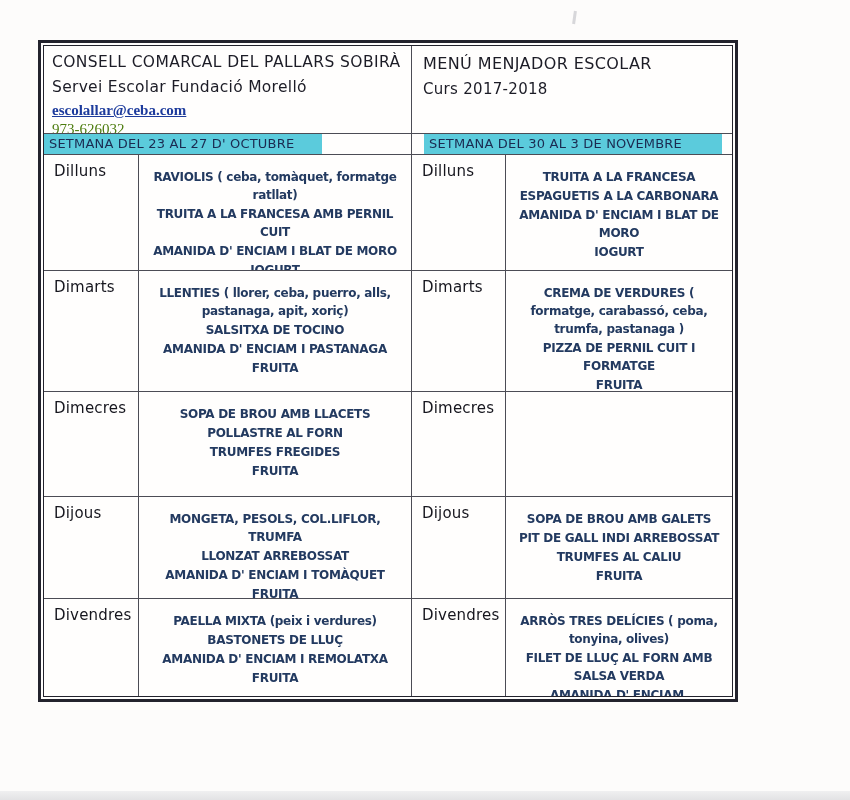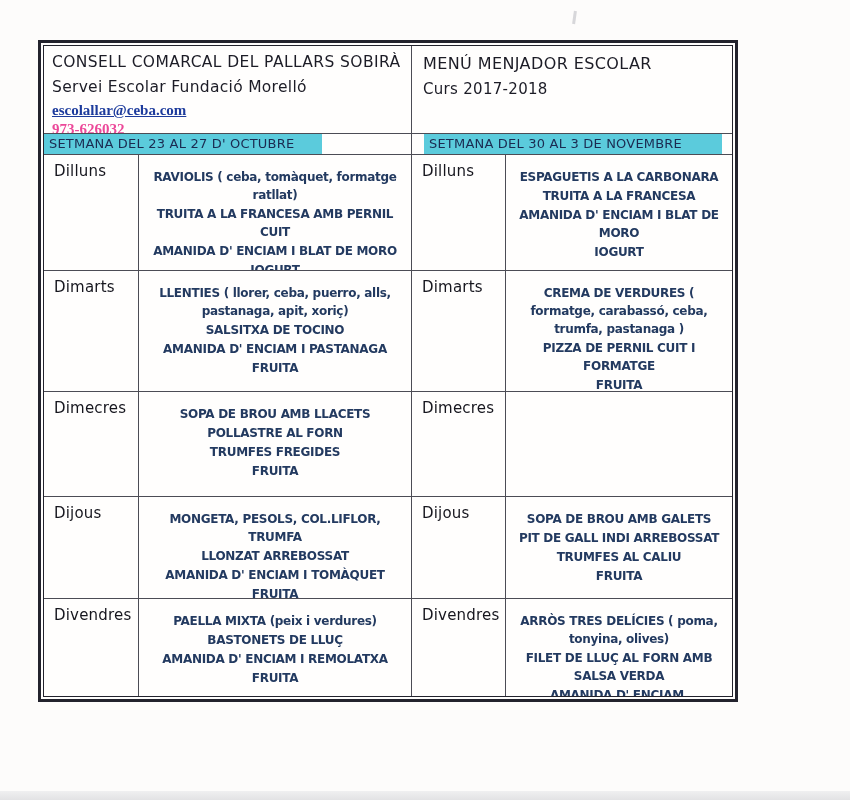--- a/index.html
+++ b/index.html
@@ -45,21 +45,21 @@
   .org-line1{font-size:15.5px;letter-spacing:.4px;line-height:26px;white-space:nowrap;}
   .org-line2{font-size:15.5px;letter-spacing:.3px;line-height:25px;}
   .email{
     display:inline-block;
     font-family:"Liberation Serif","DejaVu Serif",serif;
     font-weight:bold;font-size:15px;line-height:19px;
     color:var(--link);text-decoration:underline;cursor:pointer;
   }
   .phone{
     font-family:"Liberation Serif","DejaVu Serif",serif;
-    font-weight:bold;font-size:15px;line-height:19px;color:#ec4899;
+    font-weight:normal;font-size:15px;line-height:19px;color:#4d7c0f;
   }
   .header-right{padding:5px 6px 0 11px;color:var(--ink);}
   .menu-title{font-size:16px;letter-spacing:.4px;line-height:26px;}
   .course{font-size:15px;letter-spacing:.3px;line-height:24px;}
 
   
   .week-cell{display:flex;align-items:center;}
   .week-hl{
     background:var(--hl);
     color:var(--week-ink);
@@ -123,22 +123,22 @@
 
       <div class="cell day-cell br bb">Dilluns</div>
           <div class="cell menu-cell br bb">
             <div class="menu-line">RAVIOLIS ( ceba, tomàquet, formatge ratllat)</div>
             <div class="menu-line">TRUITA A LA FRANCESA AMB PERNIL CUIT</div>
             <div class="menu-line">AMANIDA D' ENCIAM I BLAT DE MORO</div>
             <div class="menu-line">IOGURT</div>
           </div>
           <div class="cell day-cell br bb">Dilluns</div>
           <div class="cell menu-cell bb">
+            <div class="menu-line">TRUITA A LA FRANCESA</div>
             <div class="menu-line">ESPAGUETIS A LA CARBONARA</div>
-            <div class="menu-line">TRUITA A LA FRANCESA</div>
             <div class="menu-line">AMANIDA D' ENCIAM I BLAT DE MORO</div>
             <div class="menu-line">IOGURT</div>
           </div>
           <div class="cell day-cell br bb">Dimarts</div>
           <div class="cell menu-cell br bb">
             <div class="menu-line">LLENTIES ( llorer, ceba, puerro, alls, pastanaga, apit, xoriç)</div>
             <div class="menu-line">SALSITXA DE TOCINO</div>
             <div class="menu-line">AMANIDA D' ENCIAM I PASTANAGA</div>
             <div class="menu-line">FRUITA</div>
           </div>

